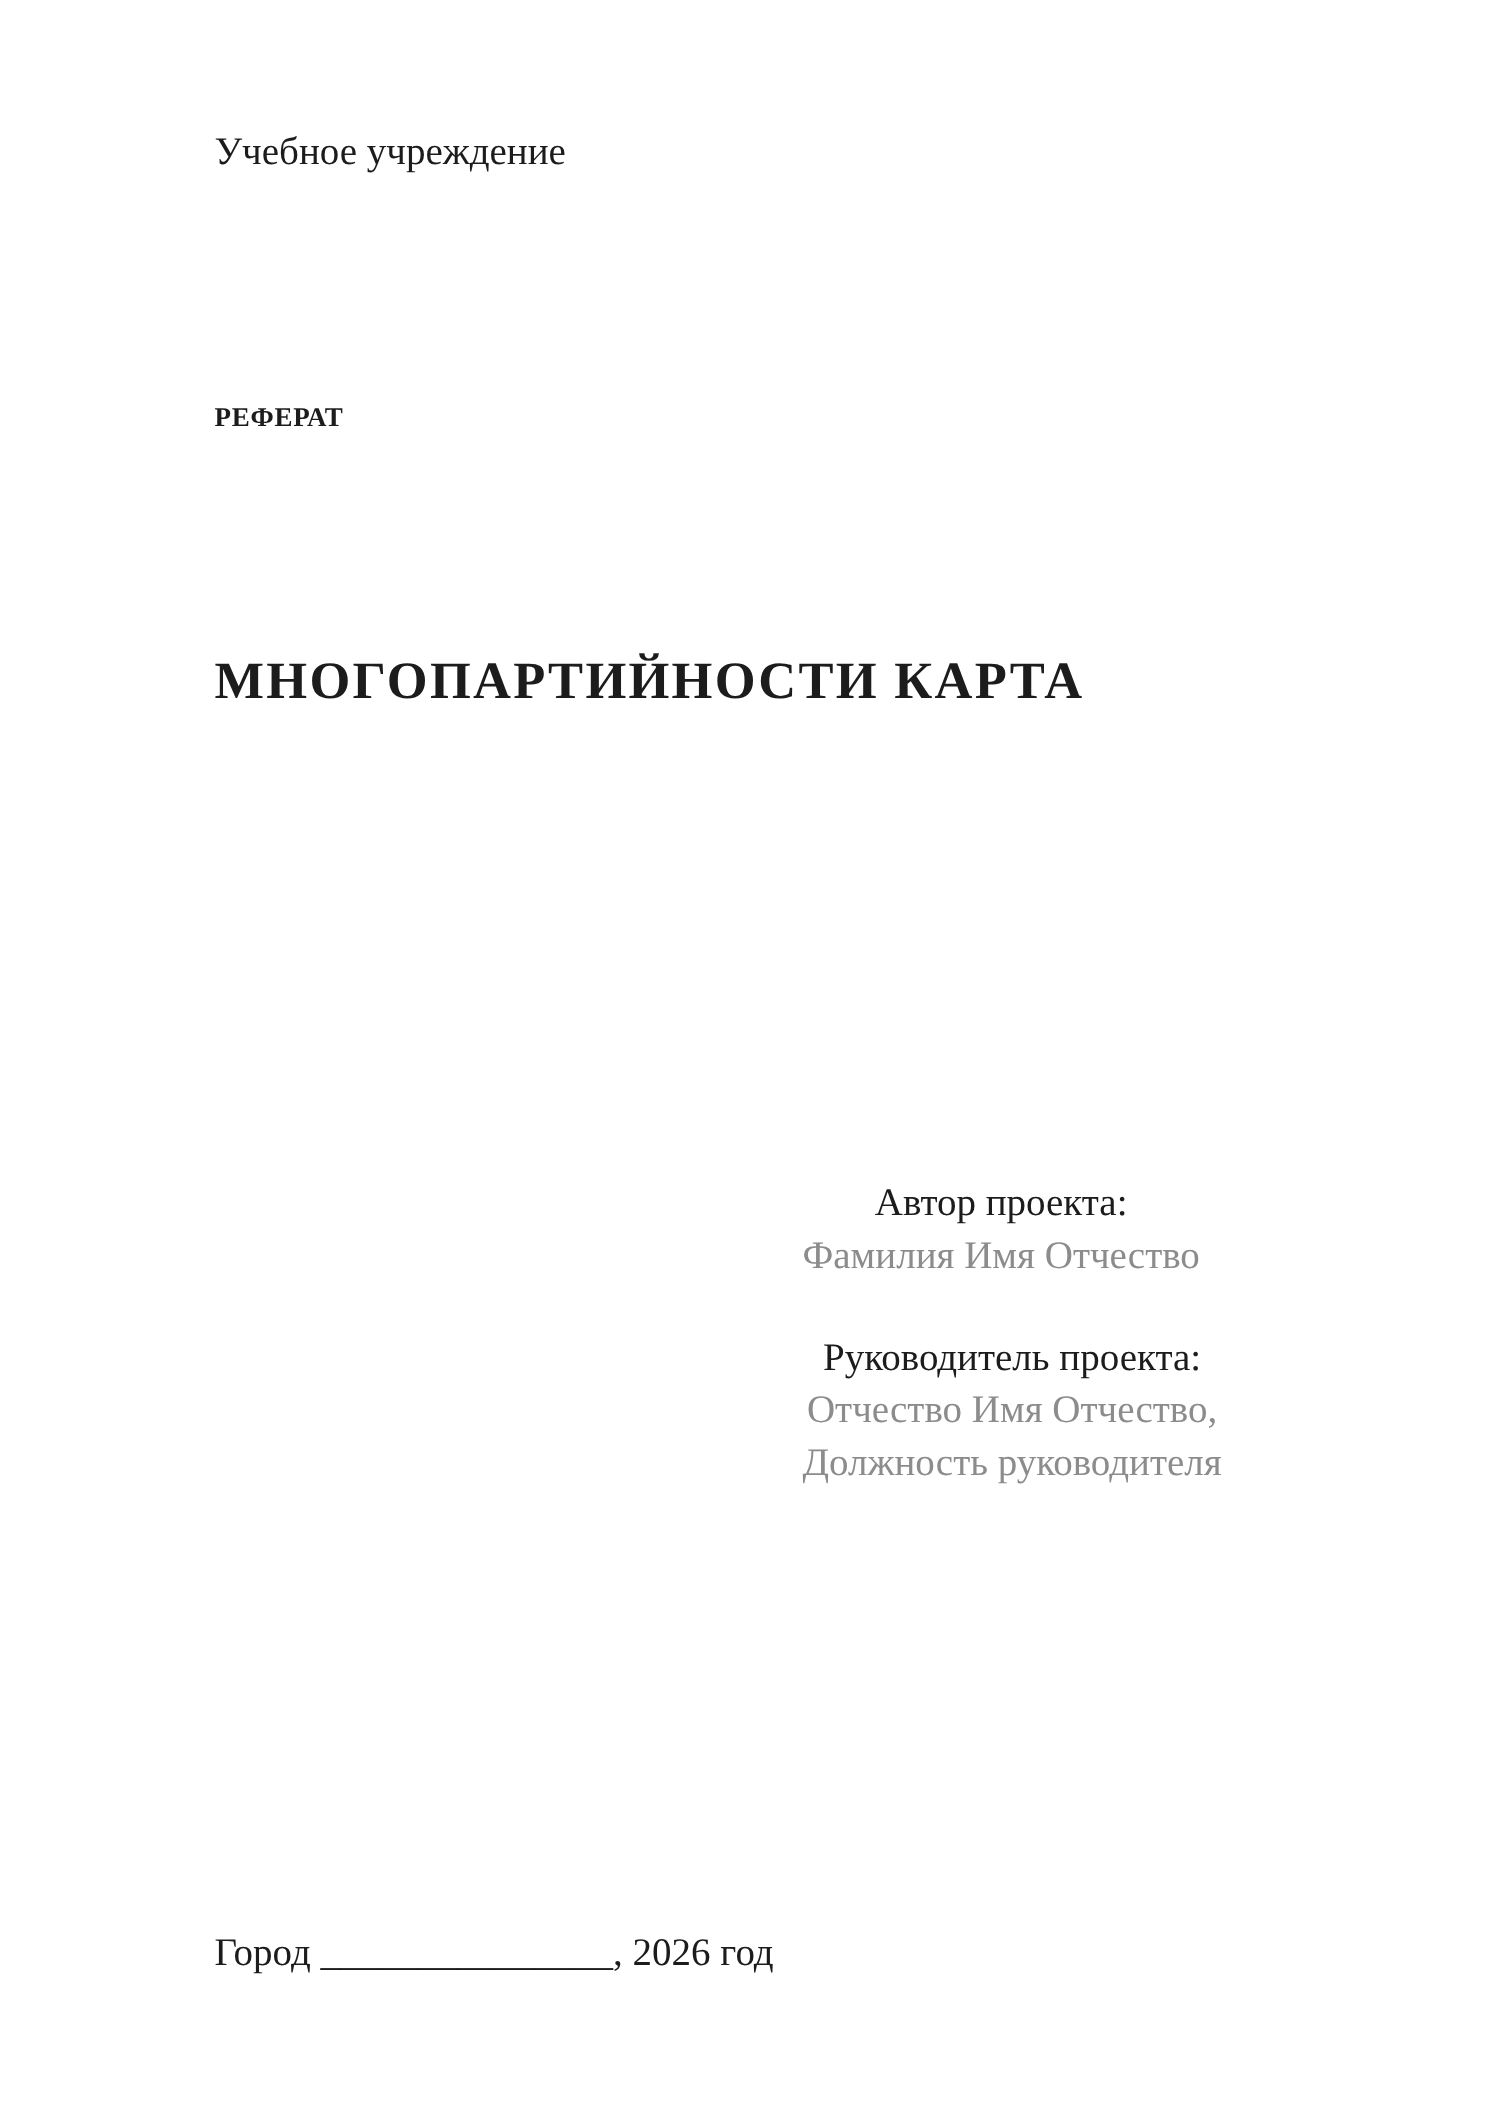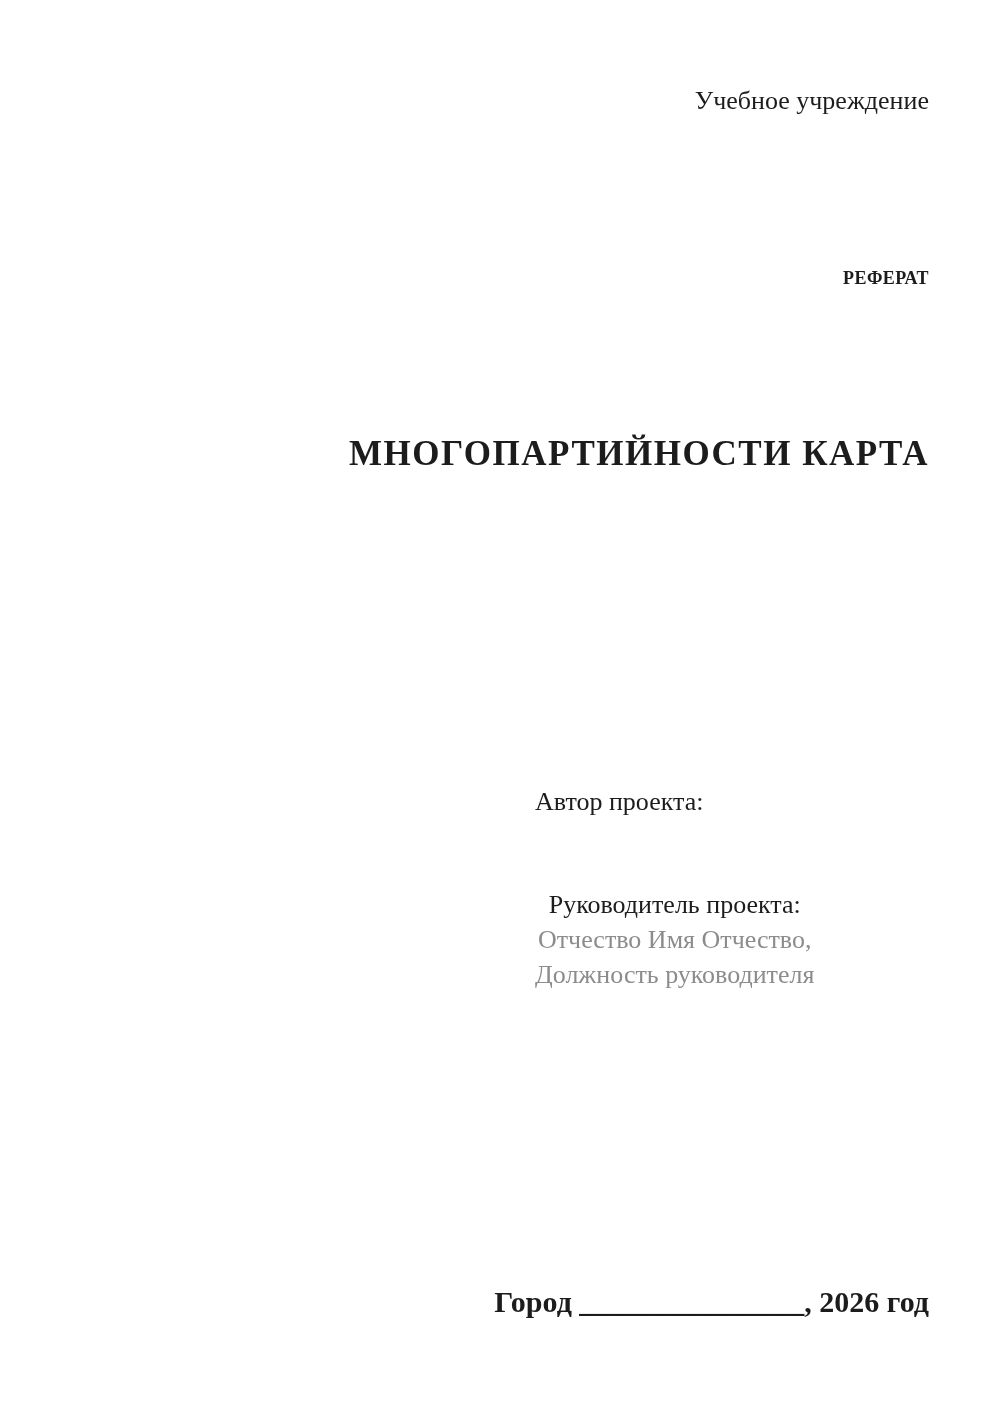--- a/index.html
+++ b/index.html
@@ -20,21 +20,21 @@
     background: var(--page-bg);
     overflow: hidden;
     font-family: "Liberation Serif", "DejaVu Serif", serif;
     color: var(--text-color);
   }
   
   .centered {
     position: absolute;
     left: 143px;
     width: 786px;
-    text-align: right;
+    text-align: left;
   }
   .institution {
     top: 84px;
     font-size: 26px;
     line-height: 33px;
   }
   .doc-type {
     top: 262px;
     font-size: 18px;
     line-height: 33px;
@@ -53,41 +53,41 @@
     left: 535px;
     font-size: 26px;
     line-height: 35px;
     text-align: center;
   }
   .credits-author { top: 784px; }
   .credits-supervisor { top: 887px; }
   .muted { color: var(--muted-color); }
   .footer-line {
     top: 1285px;
-    font-size: 30px;
+    font-size: 26px;
     line-height: 33px;
-    font-weight: bold;
   }
   .footer-line span { white-space: pre; }
 </style>
 </head>
 <body>
 
 <div class="page">
 
   <div class="centered institution">Учебное учреждение</div>
 
   <div class="centered doc-type">РЕФЕРАТ</div>
 
   <div class="centered title">
     <div>МНОГОПАРТИЙНОСТИ КАРТА</div>
   </div>
 
   <div class="credits credits-author">
     <div>Автор проекта:</div>
+    <div class="muted">Фамилия Имя Отчество</div>
   </div>
 
   <div class="credits credits-supervisor">
     <div>Руководитель проекта:</div>
     <div class="muted">Отчество Имя Отчество,</div>
     <div class="muted">Должность руководителя</div>
   </div>
 
   <div class="centered footer-line">
     <span>Город </span><span>_______________</span><span>, 2026 год</span>

